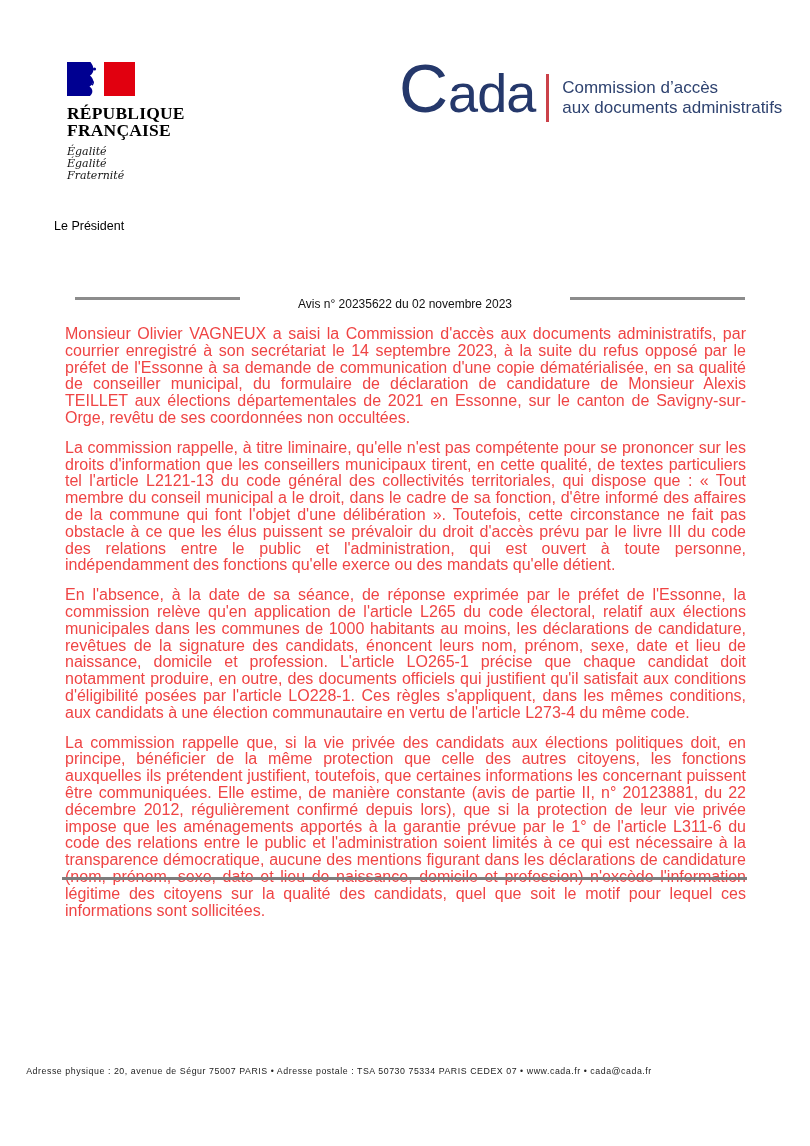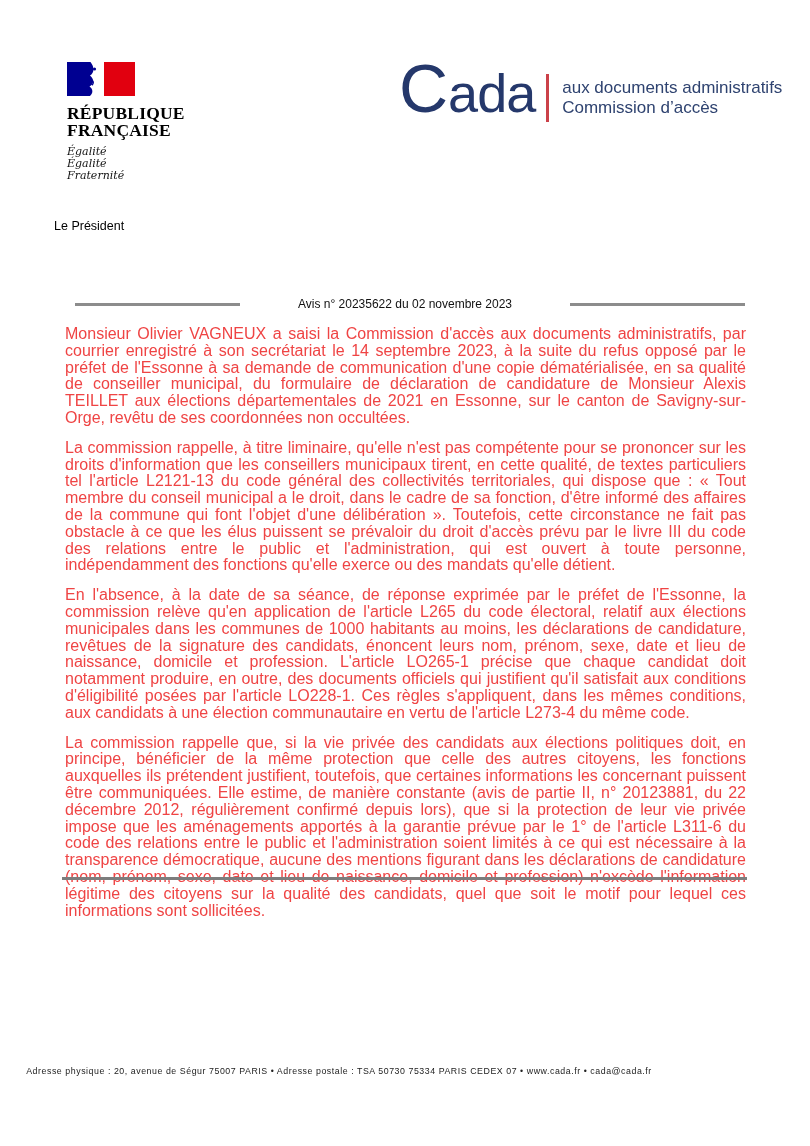--- a/index.html
+++ b/index.html
@@ -50,21 +50,21 @@
   .cada-tagline { color: #2f4370; font-size: 17px; line-height: 20px; }
 
   
   .president {
     position: absolute; left: 54px; top: 219px;
     font-weight: normal; font-size: 12.5px; color: #000000;
   }
 
   .avis-row {
     position: absolute; left: 75px; top: 297px; width: 670px;
-    display: flex; align-items: center;
+    display: flex; align-items: flex-start;
   }
   .avis-rule { height: 3px; background: #8c8c8c; flex: 0 0 auto; }
   .avis-rule-left  { width: 165px; }
   .avis-rule-right { width: 175px; }
   .avis-title { flex: 1; text-align: center; font-size: 12px; color: #111111; }
 
   .letter-body {
     position: absolute; left: 65px; top: 326px; width: 681px;
     font-size: 16px; line-height: 16.8px;
     text-align: justify; color: #ef4444;
@@ -104,22 +104,22 @@
     <div>Égalité</div>
     <div>Égalité</div>
     <div>Fraternité</div>
   </div>
 </div>
 
 <div class="cada-block">
   <div class="cada-wordmark"><span class="cada-c">C</span><span class="cada-rest">ada</span></div>
   <div class="cada-divider"></div>
   <div class="cada-tagline">
+    <div>Commission d’accès</div>
     <div>aux documents administratifs</div>
-    <div>Commission d’accès</div>
   </div>
 </div>
 
 <div class="president">Le Président</div>
 
 <div class="avis-row">
   <div class="avis-rule avis-rule-left"></div>
   <div class="avis-title">Avis n° 20235622 du 02 novembre 2023</div>
   <div class="avis-rule avis-rule-right"></div>
 </div>

